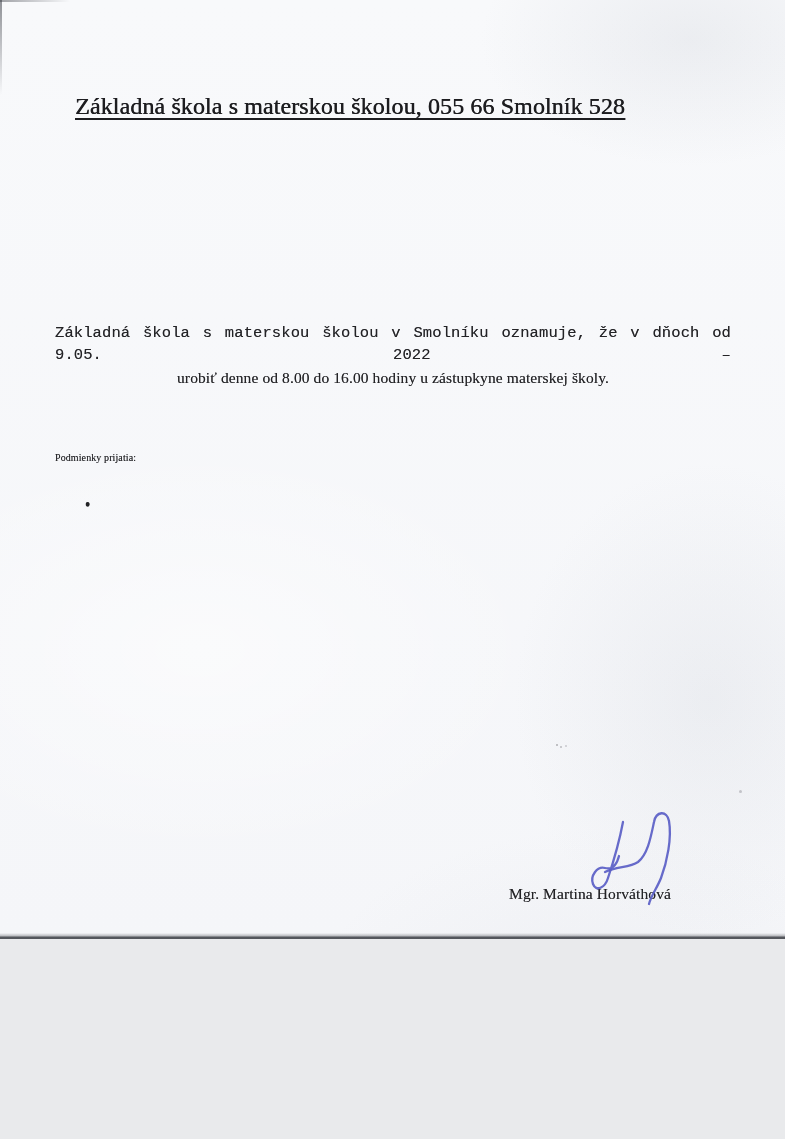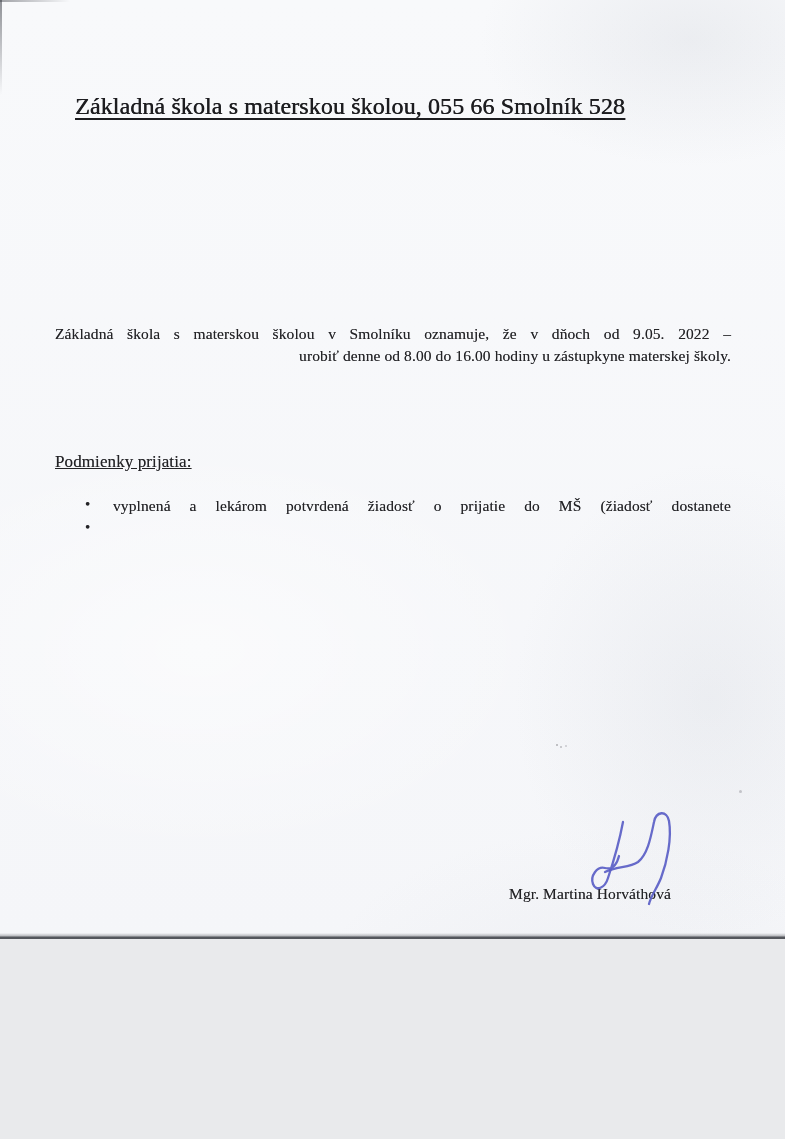--- a/index.html
+++ b/index.html
@@ -21,24 +21,24 @@
   .txt { position:absolute; letter-spacing:0.1px; text-shadow:0 0 0.45px rgba(35,35,40,0.55); }
 
   .title {
     left:75px; top:93px; width:640px;
     font-size:24px; color:#1d1d20; white-space:nowrap;
     text-decoration:underline; text-decoration-thickness:1.6px; text-underline-offset:4px;
     text-shadow:0.45px 0 0 currentColor;
   }
 
   .intro { left:55px; top:323px; width:676px; font-size:15.5px; line-height:21.8px; }
-  .jline       { text-align:justify; text-align-last:justify; }
-  .jline-last  { text-align:right; }
+  .jline       { text-align:justify; text-align-last:justify;font-family:Liberation Mono, monospace; }
+  .jline-last  { text-align:center; }
 
-  .cond-heading { left:55px; top:452px; font-size:17px;text-decoration:underline; }
+  .cond-heading { left:55px; top:452px; font-size:10px; }
 
   .cond-list { left:55px; top:495px; width:676px; list-style:none; margin:0; padding:0; }
   .cond-item { position:relative; padding-left:58px; font-size:15.5px; line-height:21.6px; }
   .cond-item + .cond-item { margin-top:1px; }
   .bullet { position:absolute; left:30px; top:-1px; font-size:15px; }
 
   .sig-text { left:455px; top:885px; width:270px; text-align:center; font-size:15.5px; line-height:18.5px; }
 
   .sig-svg { position:absolute; left:555px; top:808px; width:140px; height:100px; }
   .sig-svg path { fill:none; stroke-width:2.3; stroke-linecap:round; stroke-linejoin:round; opacity:0.92; }
@@ -69,21 +69,20 @@
   <div class="txt intro">
     <div class="jline">Základná škola s materskou školou v Smolníku oznamuje, že v dňoch od 9.05. 2022 –</div>
     <div class="jline-last">urobiť denne od 8.00 do 16.00 hodiny u zástupkyne materskej školy.</div>
   </div>
 
   <div class="txt cond-heading">Podmienky prijatia:</div>
 
   <ul class="txt cond-list">
     <li class="cond-item">
       <span class="bullet">•</span>
-      <div class="jline">vyplnená a lekárom potvrdená žiadosť o prijatie do MŠ (žiadosť dostanete</div>
     </li>
     <li class="cond-item">
       <span class="bullet">•</span>
     </li>
   </ul>
 
   <div class="txt sig-text">
     <div>Mgr. Martina Horváthová</div>
   </div>
 

